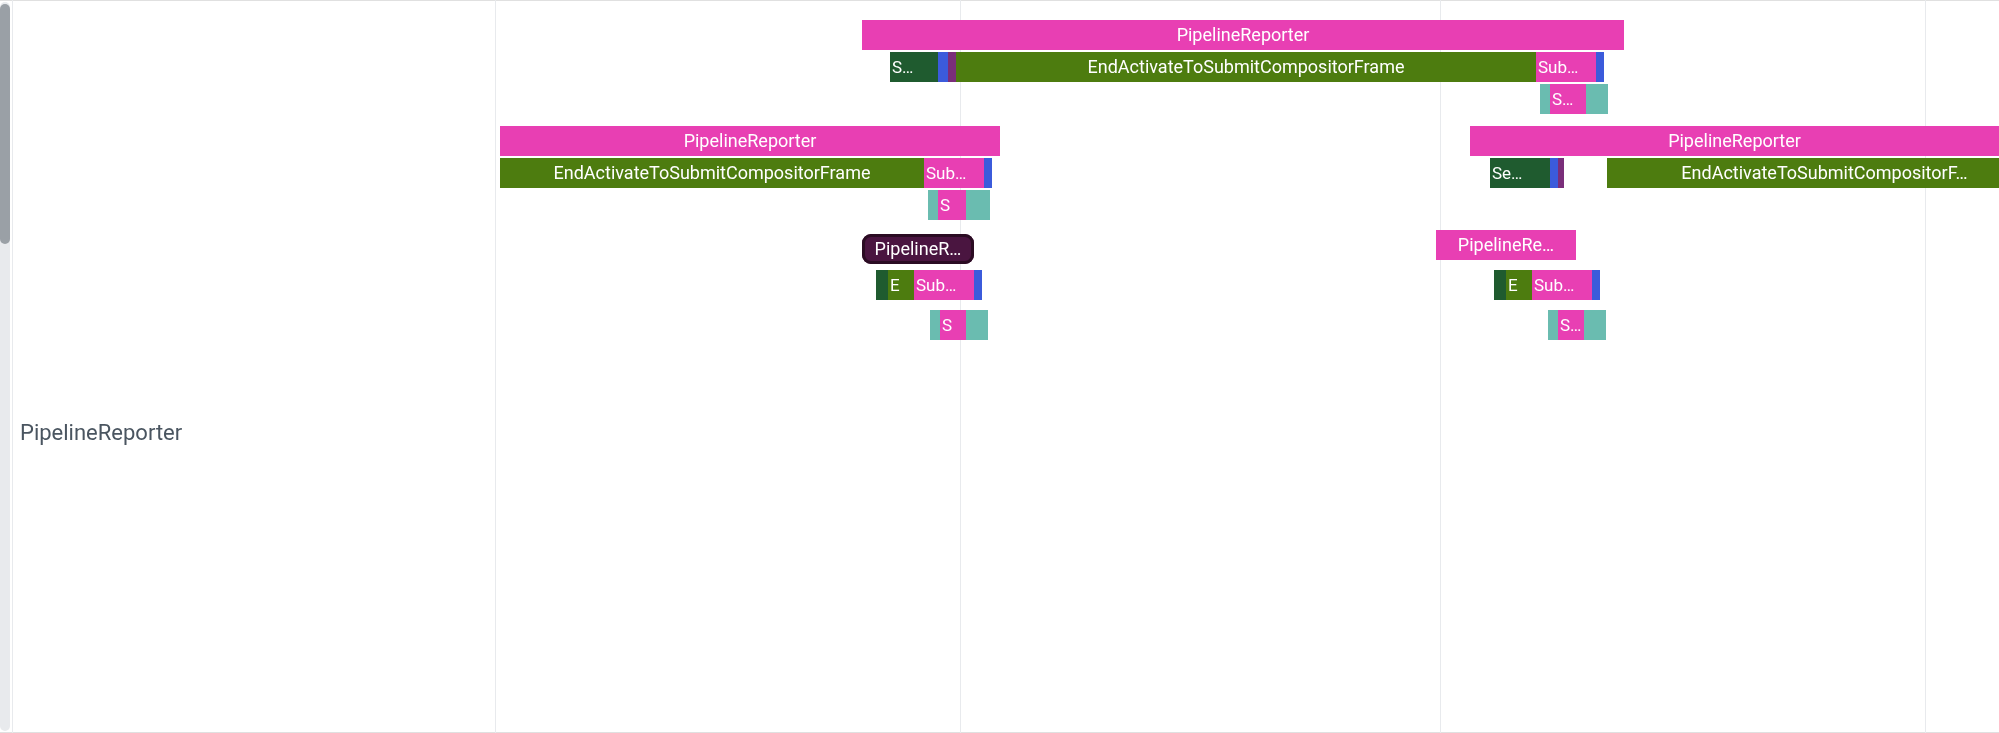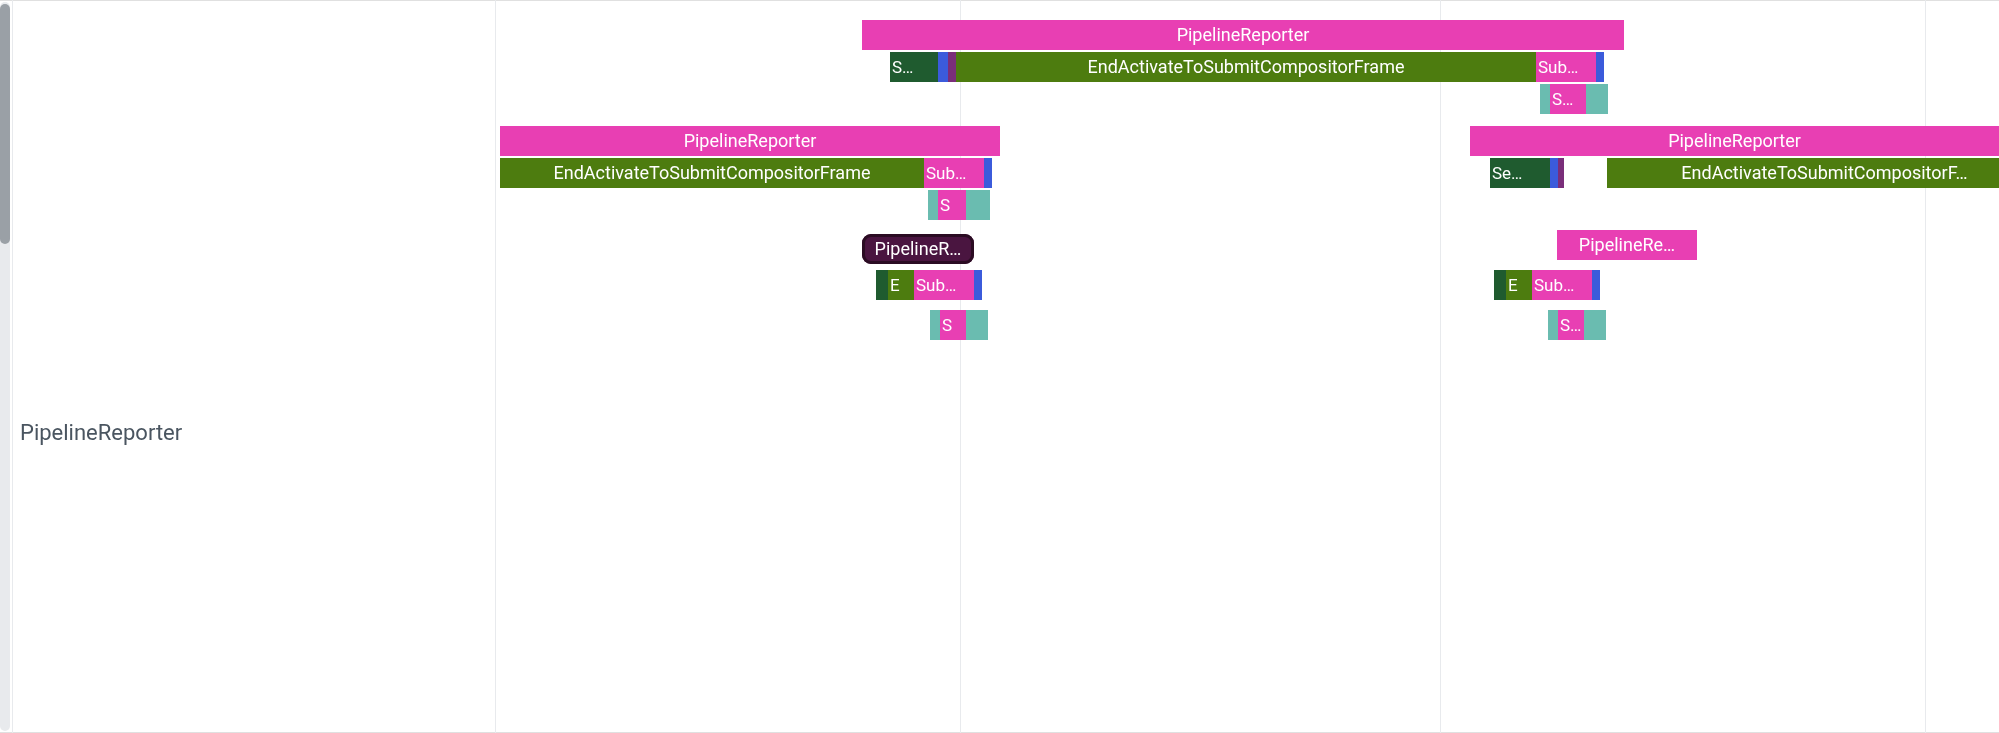--- a/index.html
+++ b/index.html
@@ -137,21 +137,21 @@
       <div class="slice c-purple notext" style="left: 1558px; width: 6px; top: 158px;"></div>
       <div class="slice c-red center" style="left: 1564px; width: 435px; top: 158px; margin-left: 43px;">EndActivateToSubmitCompositorF…</div>
       <div class="slice c-darkplum center selected" style="left: 862px; width: 112px; top: 234px; border-radius: 9px;">PipelineR…</div>
       <div class="slice c-darkgreen notext" style="left: 876px; width: 12px; top: 270px;"></div>
       <div class="slice c-red tiny" style="left: 888px; width: 26px; top: 270px;">E</div>
       <div class="slice c-magenta tiny" style="left: 914px; width: 60px; top: 270px;">Sub…</div>
       <div class="slice c-blue notext" style="left: 974px; width: 8px; top: 270px;"></div>
       <div class="slice c-teal notext" style="left: 930px; width: 10px; top: 310px;"></div>
       <div class="slice c-magenta tiny" style="left: 940px; width: 26px; top: 310px;">S</div>
       <div class="slice c-teal notext" style="left: 966px; width: 22px; top: 310px;"></div>
-      <div class="slice c-magenta center" style="left: 1557px; width: 140px; top: 230px;">PipelineRe…</div>
+      <div class="slice c-magenta center" style="left: 1436px; width: 140px; top: 230px;">PipelineRe…</div>
       <div class="slice c-darkgreen notext" style="left: 1494px; width: 12px; top: 270px;"></div>
       <div class="slice c-red tiny" style="left: 1506px; width: 26px; top: 270px;">E</div>
       <div class="slice c-magenta tiny" style="left: 1532px; width: 60px; top: 270px;">Sub…</div>
       <div class="slice c-blue notext" style="left: 1592px; width: 8px; top: 270px;"></div>
       <div class="slice c-teal notext" style="left: 1548px; width: 10px; top: 310px;"></div>
       <div class="slice c-magenta tiny" style="left: 1558px; width: 26px; top: 310px;">S…</div>
       <div class="slice c-teal notext" style="left: 1584px; width: 22px; top: 310px;"></div>
     </div>
 
   <div class="scroll-gutter">

